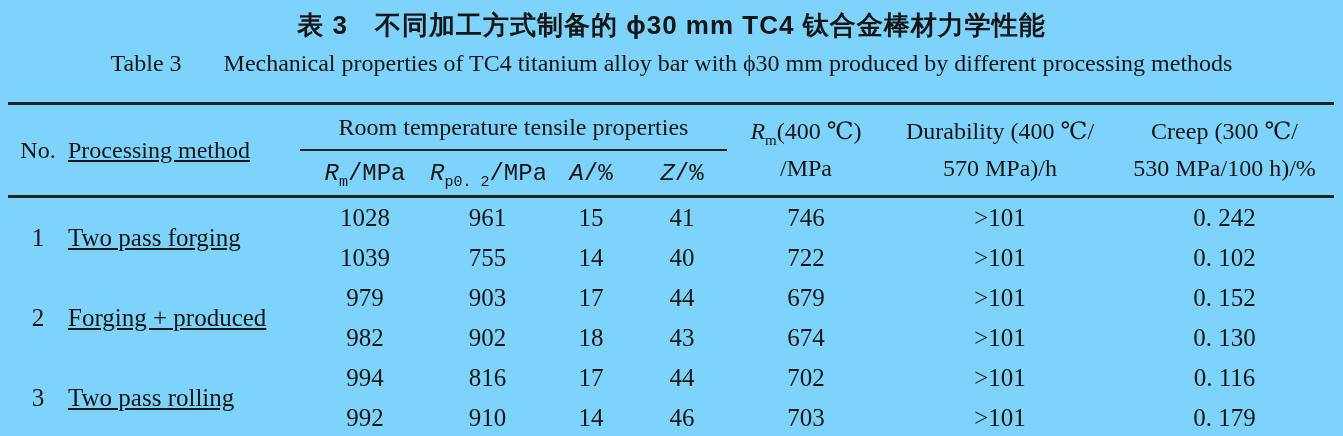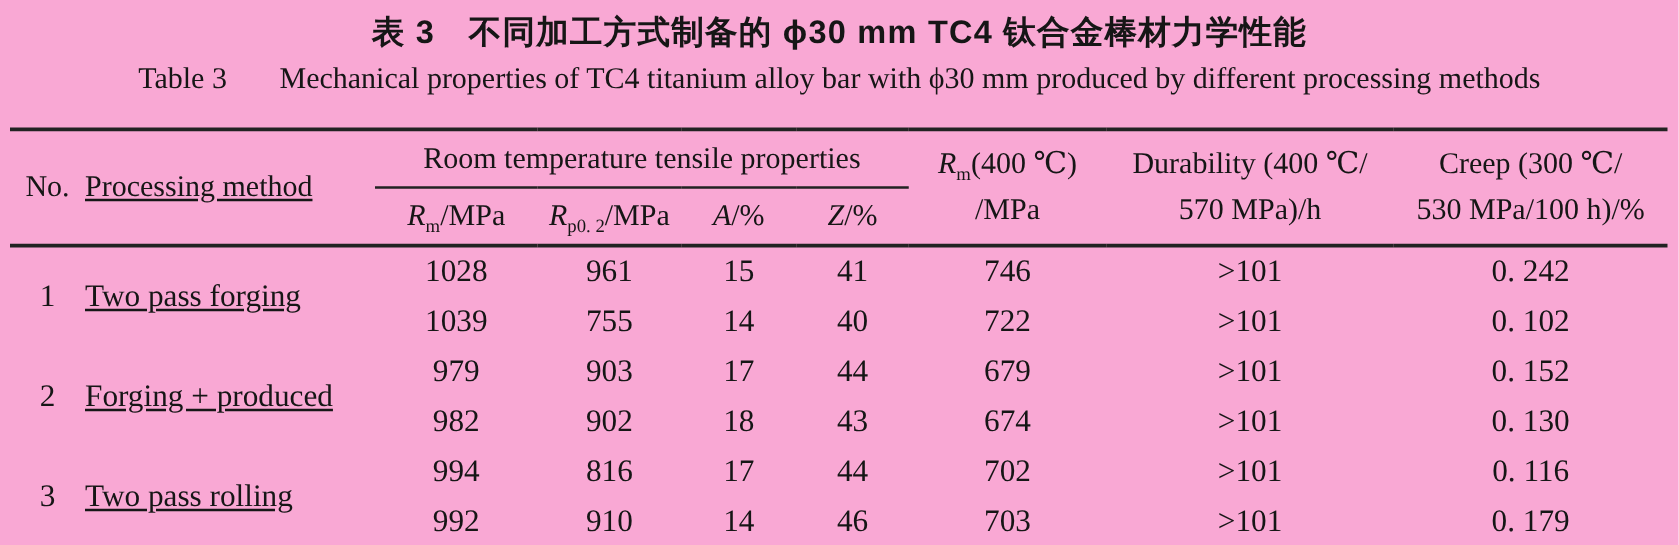--- a/index.html
+++ b/index.html
@@ -1,19 +1,19 @@
 <!DOCTYPE html>
 <html><head>
 <meta charset="utf-8">
 <style>
   html,body{margin:0;padding:0;background:#ffffff;}
   .page{
     position:relative;
     width:1343px;height:436px;
-    background:#f9a8d4;
+    background:#7dd3fc;
     color:#161616;
     font-family:"Liberation Serif","DejaVu Serif",serif;
     overflow:hidden;
   }
   .title-zh{
     position:absolute;top:8px;left:0;width:100%;
     text-align:center;
     font-family:"Liberation Sans","DejaVu Sans",sans-serif;
     font-weight:700;font-size:26px;letter-spacing:1px;
   }
@@ -28,21 +28,21 @@
     border-collapse:collapse;table-layout:fixed;
     border-top:3px solid #222;border-bottom:3px solid #222;
     font-size:24px;color:#161616;margin-top:16px;
   }
   thead{border-bottom:3px solid #222;}
   th,td{
     font-weight:normal;text-align:center;vertical-align:middle;
     padding:0;overflow:hidden;white-space:nowrap;
   }
   thead tr.hrow1 th{height:44px;}
-  thead tr.hrow2 th{height:44px;}
+  thead tr.hrow2 th{height:44px;font-family:Liberation Mono, monospace;}
   tbody td{height:40px;font-size:25px;}
   th.group-span{border-bottom:2px solid #222;}
   .col-method-pad{padding-right:78px;text-decoration:underline;}
   .it{font-style:italic;}
   sub.sb{font-size:15px;line-height:0;}
   .twoline div{line-height:1.55;}
 </style>
 </head>
 <body>
 

